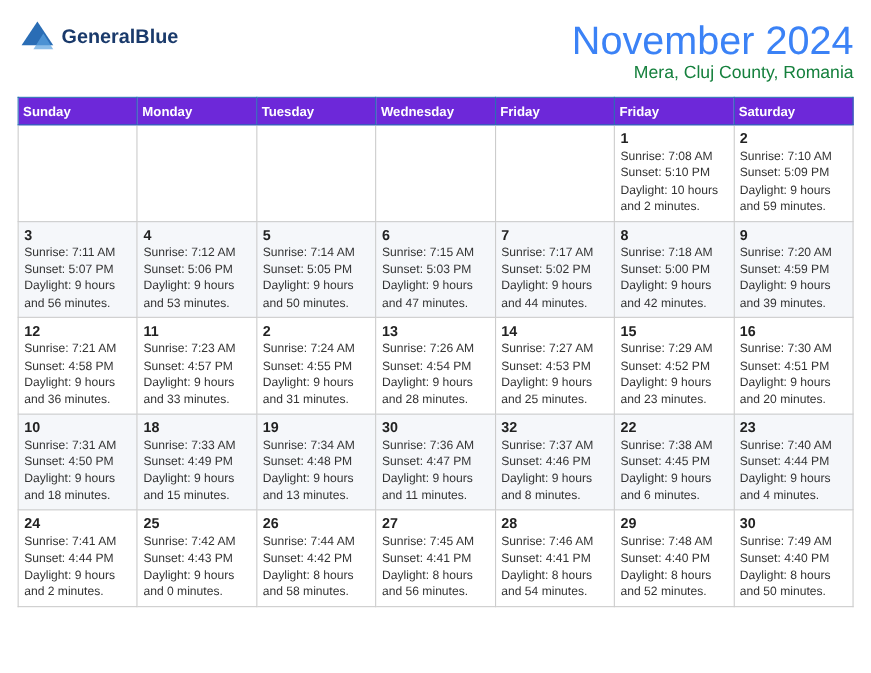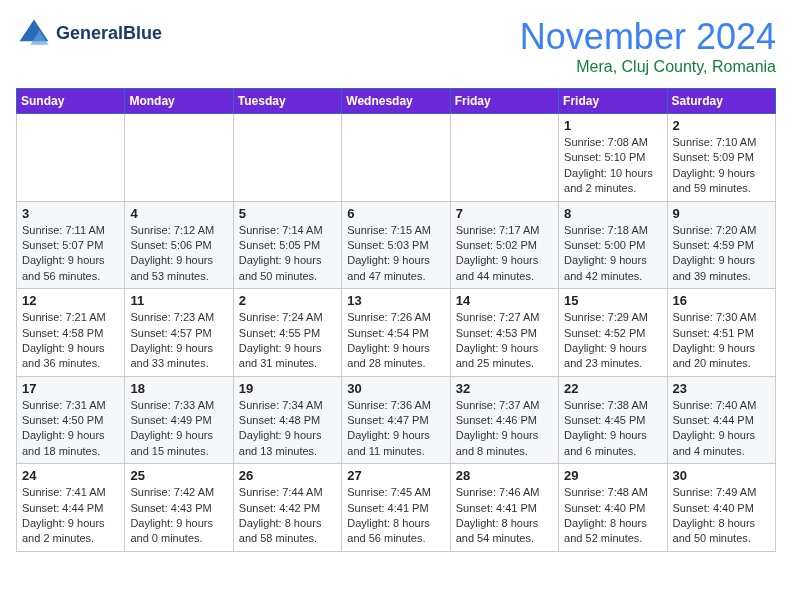--- a/index.html
+++ b/index.html
@@ -189,21 +189,21 @@
           <span class="day-number">15</span>
           <div class="day-info">Sunrise: 7:29 AM<br>Sunset: 4:52 PM<br>Daylight: 9 hours and 23 minutes.</div>
         </td>
         <td>
           <span class="day-number">16</span>
           <div class="day-info">Sunrise: 7:30 AM<br>Sunset: 4:51 PM<br>Daylight: 9 hours and 20 minutes.</div>
         </td>
       </tr>
       <tr>
         <td>
-          <span class="day-number">17</span>
+          <span class="day-number">10</span>
           <div class="day-info">Sunrise: 7:31 AM<br>Sunset: 4:50 PM<br>Daylight: 9 hours and 18 minutes.</div>
         </td>
         <td>
           <span class="day-number">18</span>
           <div class="day-info">Sunrise: 7:33 AM<br>Sunset: 4:49 PM<br>Daylight: 9 hours and 15 minutes.</div>
         </td>
         <td>
           <span class="day-number">19</span>
           <div class="day-info">Sunrise: 7:34 AM<br>Sunset: 4:48 PM<br>Daylight: 9 hours and 13 minutes.</div>
         </td>

